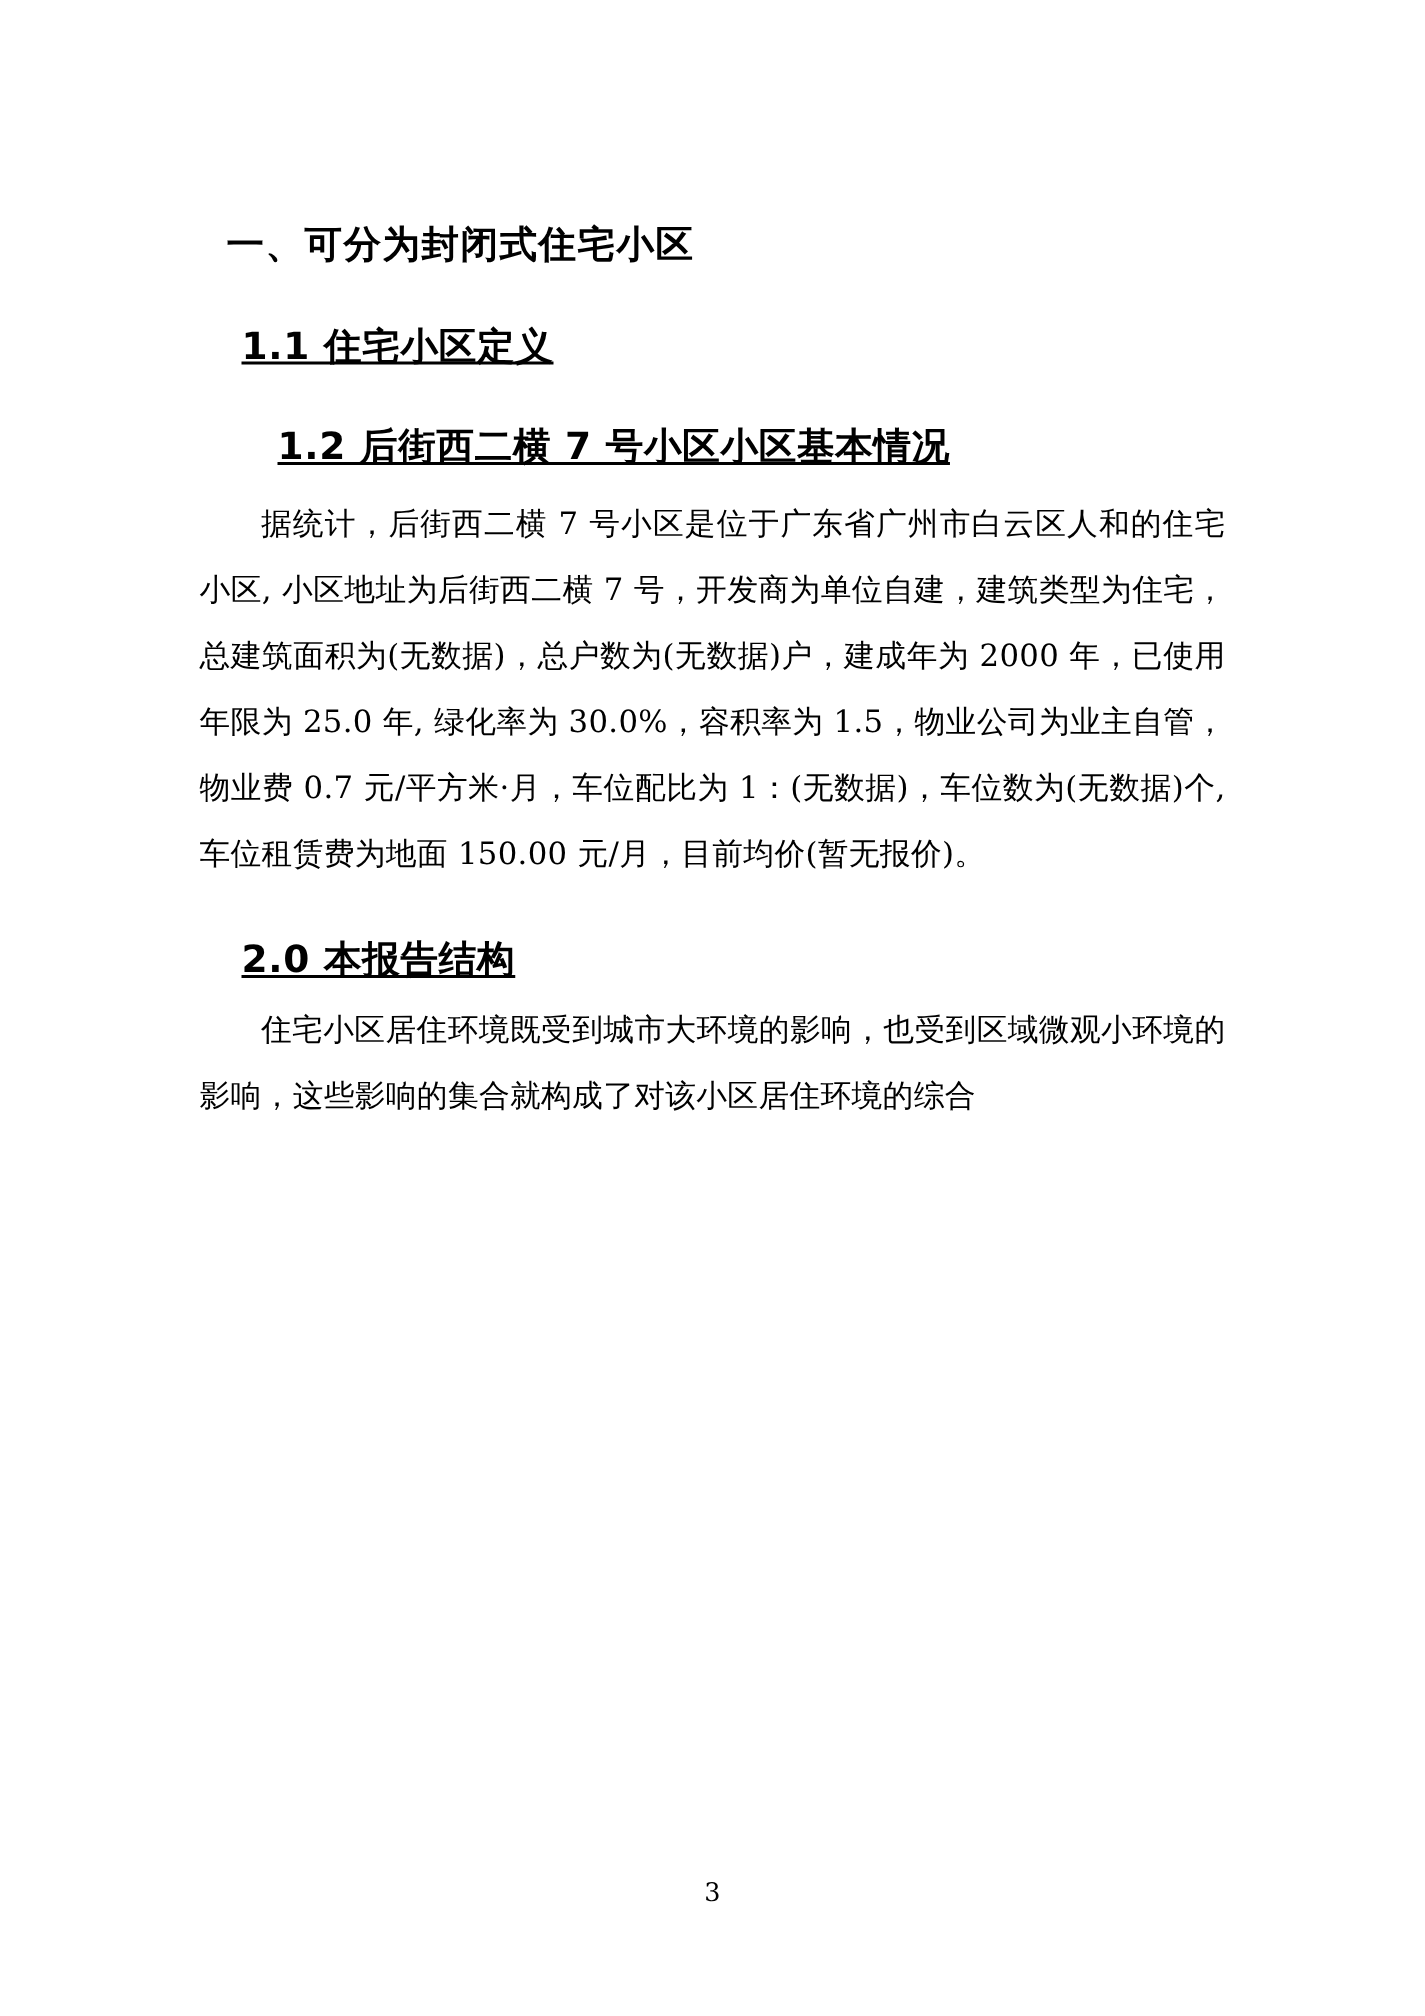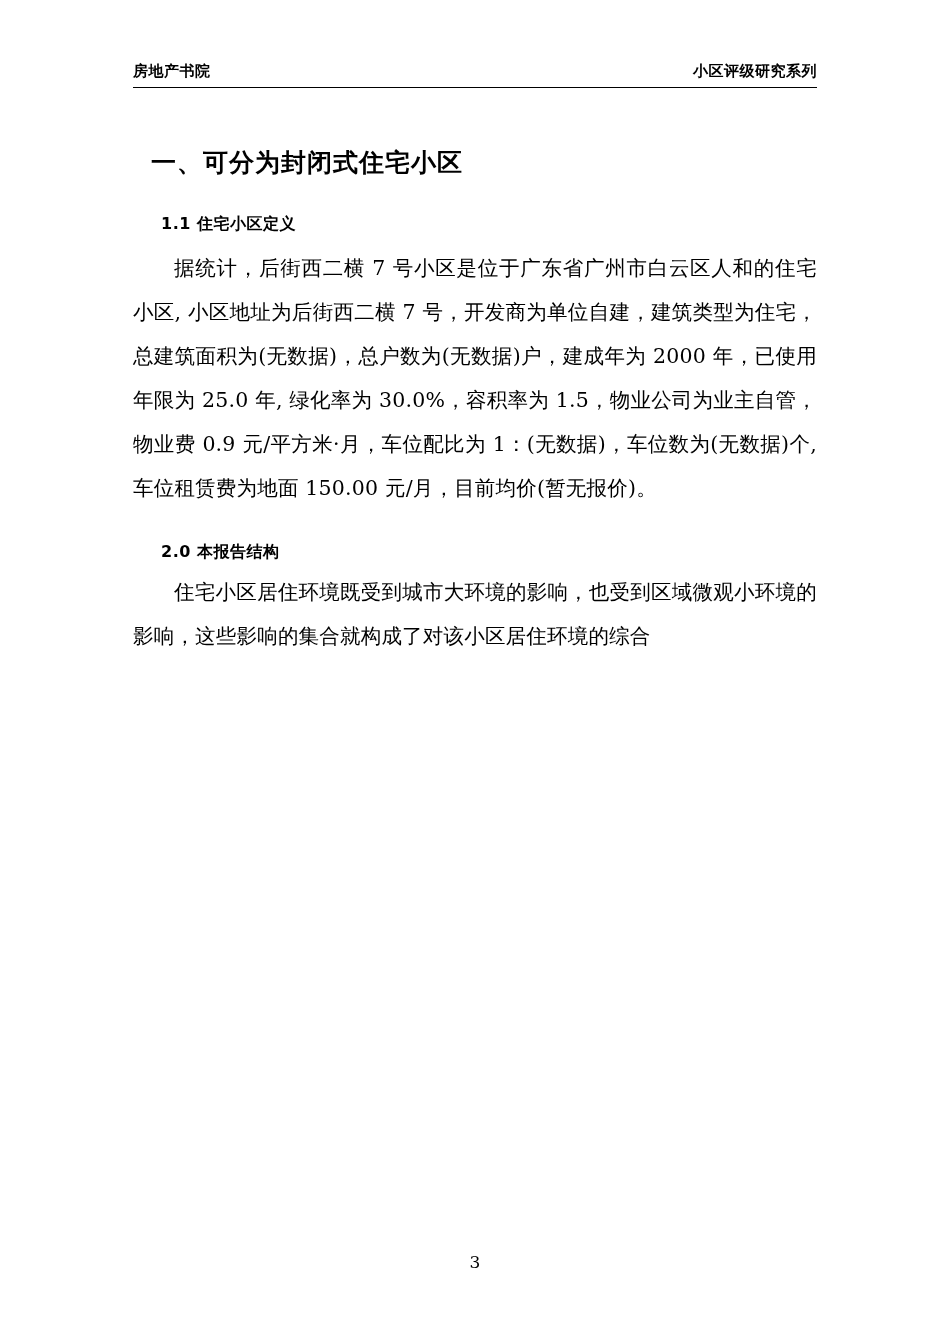--- a/index.html
+++ b/index.html
@@ -50,26 +50,27 @@
     font-family: "DejaVu Sans", "Liberation Sans", sans-serif;
     font-size: 25px;
     font-weight: bold;
     margin: 22px 0 0 0;
     padding-left: 18px;
     line-height: 1.5;
     letter-spacing: 1px;
   }
   h2.sub-title {
     font-family: "DejaVu Sans", "Liberation Sans", sans-serif;
-    font-size: 16px;
+    font-size: 25px;
     font-weight: bold;
     margin: 30px 0 0 0;
     padding-left: 28px;
     line-height: 1.5;
     letter-spacing: 0.5px;
+    text-decoration: underline;
   }
   h2.sub-title.centeredish {
     padding-left: 52px;
   }
   p.body-text {
     font-size: 20.5px;
     line-height: 2.15;
     margin: 10px 0 0 0;
     text-align: justify;
     text-justify: inter-ideograph;
@@ -87,32 +88,29 @@
     text-align: center;
     font-family: "DejaVu Serif", "Liberation Serif", serif;
     font-size: 17px;
   }
 </style>
 </head>
 <body>
 
 <div class="page">
 
-  <div class="header">
-    <div class="header-left">房地产书院</div>
-    <div class="header-right">小区评级研究系列</div>
-  </div>
 
   <div class="content">
 
     <h1 class="sec-title">一、可分为封闭式住宅小区</h1>
 
     <h2 class="sub-title">1.1  住宅小区定义</h2>
 
-    <p class="body-text">据统计，后街西二横 7 号小区是位于广东省广州市白云区人和的住宅小区, 小区地址为后街西二横 7 号，开发商为单位自建，建筑类型为住宅，总建筑面积为(无数据)，总户数为(无数据)户，建成年为 2000 年，已使用年限为 25.0 年, 绿化率为 30.0%，容积率为 1.5，物业公司为业主自管，物业费 0.9 元/平方米·月，车位配比为 1：(无数据)，车位数为(无数据)个, 车位租赁费为地面 150.00 元/月，目前均价(暂无报价)。</p>
+    <h2 class="sub-title centeredish">1.2  后街西二横 7 号小区小区基本情况</h2>
+    <p class="body-text">据统计，后街西二横 7 号小区是位于广东省广州市白云区人和的住宅小区, 小区地址为后街西二横 7 号，开发商为单位自建，建筑类型为住宅，总建筑面积为(无数据)，总户数为(无数据)户，建成年为 2000 年，已使用年限为 25.0 年, 绿化率为 30.0%，容积率为 1.5，物业公司为业主自管，物业费 0.7 元/平方米·月，车位配比为 1：(无数据)，车位数为(无数据)个, 车位租赁费为地面 150.00 元/月，目前均价(暂无报价)。</p>
 
     <h2 class="sub-title">2.0  本报告结构</h2>
     <p class="body-text tight">住宅小区居住环境既受到城市大环境的影响，也受到区域微观小环境的影响，这些影响的集合就构成了对该小区居住环境的综合</p>
 
   </div>
 
   <div class="page-number">3</div>
 
 </div>
 

